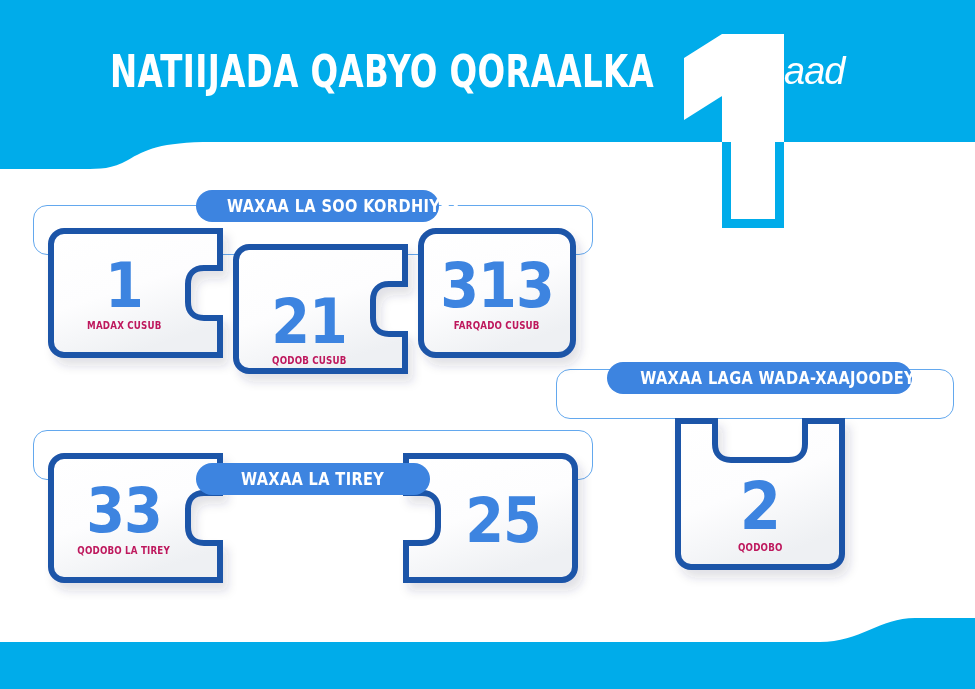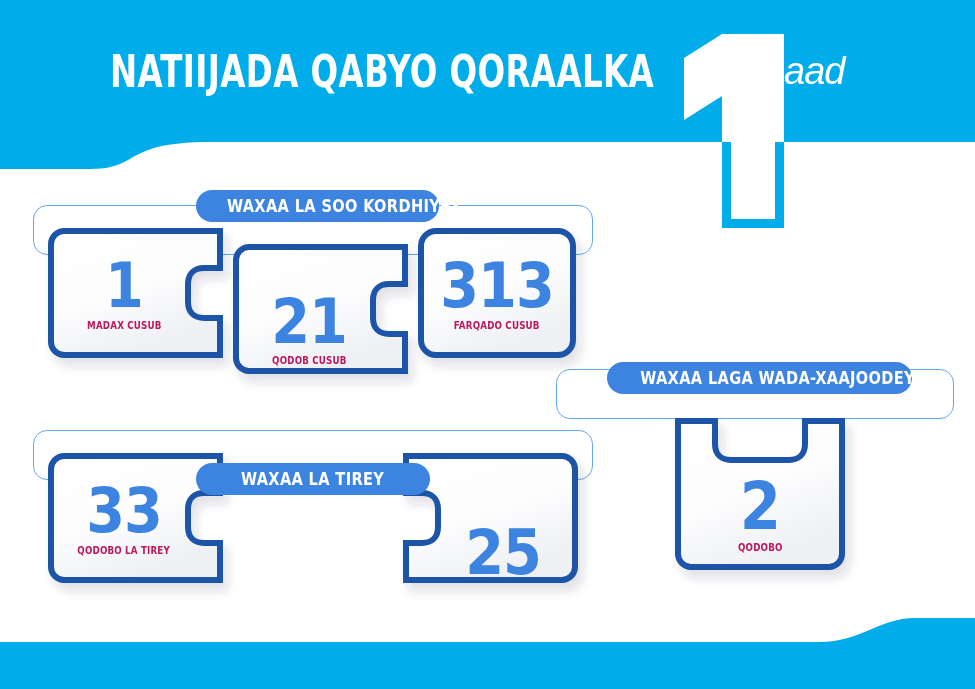--- a/index.html
+++ b/index.html
@@ -95,21 +95,21 @@
   .c3{left:418px;top:228px;width:158px;height:130px;}
   .c3 .num{font-size:62px;}
   .c3 .card-inner{padding-top:6px;}
 
   .c4{left:48px;top:453px;width:178px;height:130px;}
   .c4 .num{font-size:62px;}
   .c4 .card-inner{padding-right:26px;padding-top:6px;}
 
   .c5{left:400px;top:453px;width:178px;height:130px;}
   .c5 .num{font-size:62px;}
-  .c5 .card-inner{padding-left:28px;padding-top:6px;justify-content:flex-end;}
+  .c5 .card-inner{padding-left:28px;padding-top:6px;}
 
   .c6{left:675px;top:418px;width:170px;height:155px;}
   .c6 .num{font-size:66px;}
   .c6 .card-inner{padding-top:42px;}
 </style>
 </head>
 <body>
 
 <div id="stage">
 

